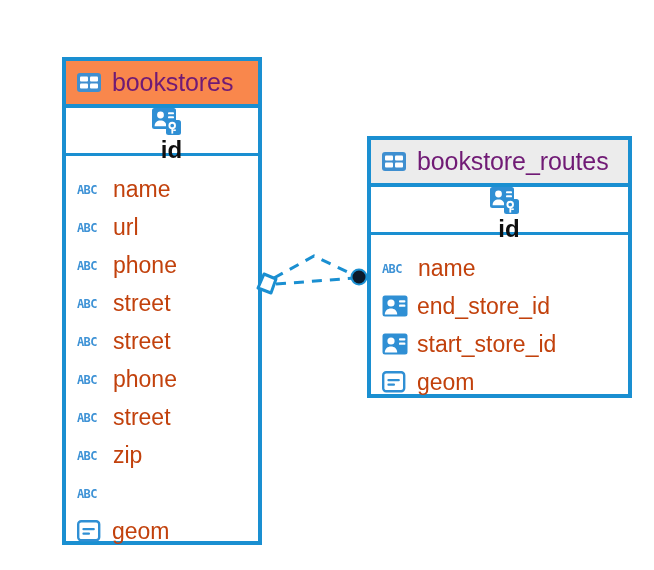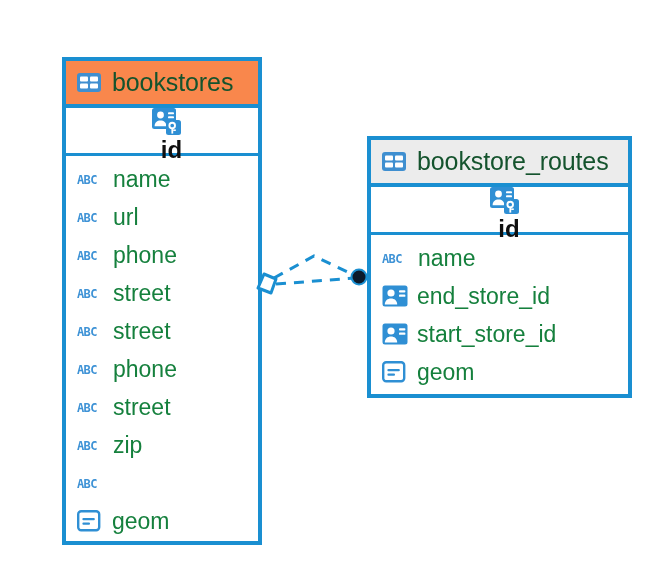--- a/index.html
+++ b/index.html
@@ -46,21 +46,21 @@
     box-sizing: border-box;
     height: 47px;
     padding-left: 10px;
     border-bottom: 4px solid #1a8fd1;
   }
   .entity-header.accent { background: #f9874c; }
   .entity-header.plain  { background: #ececec; }
 
   .entity-title {
     font-size: 25px;
-    color: #14532d;
+    color: #701a75;
     margin-left: 10px;
     white-space: nowrap;
     letter-spacing: -0.1px;
   }
 
   .pk-row {
     display: flex;
     align-items: center;
     box-sizing: border-box;
     height: 48px;
@@ -69,30 +69,30 @@
     background: #ffffff;
     flex-direction: column;
   }
   .pk-label {
     font-size: 24px;
     font-weight: bold;
     color: #101010;
     margin-left: 9px;
   }
 
-  .field-list { padding-top: 4px; }
+  .field-list { padding-top: 14px; }
   .field-row {
     display: flex;
     align-items: center;
     height: 38px;
     padding-left: 11px;
   }
   .field-label {
     font-size: 23px;
-    color: #15803d;
+    color: #c2410c;
     margin-left: 9px;
     white-space: nowrap;
   }
 
   
   .icon { display: inline-flex; flex: none; line-height: 0; }
   .icon-table { width: 26px; height: 21px; }
   .icon-card  { width: 30px; height: 28px; }
   .icon-fk    { width: 26px; height: 24px; }
   .icon-abc   { width: 27px; height: 14px; }

